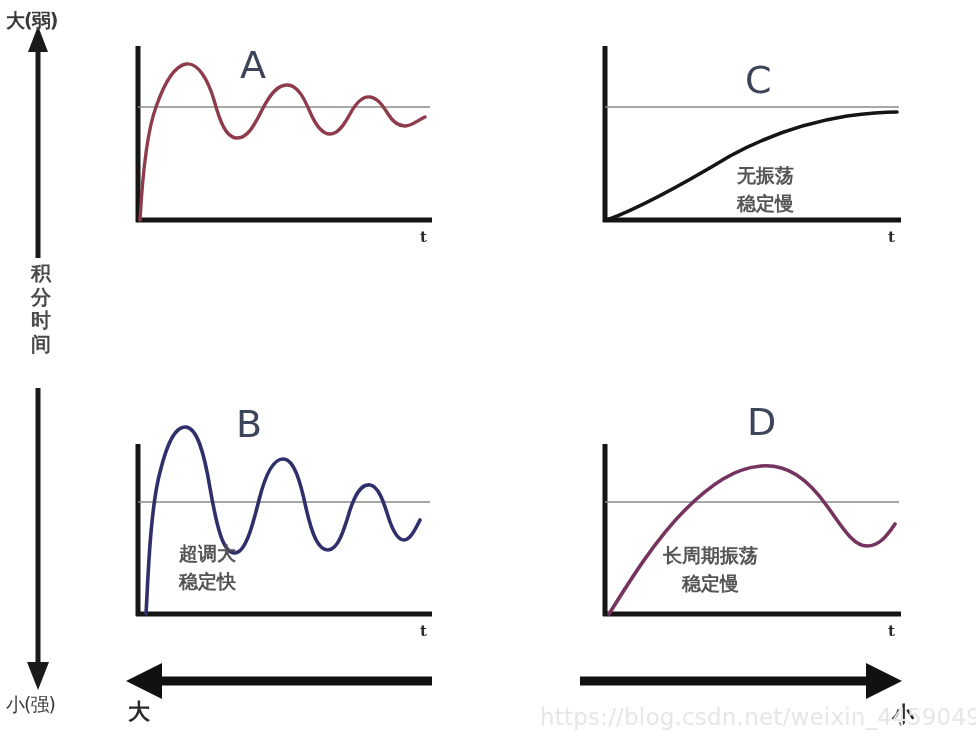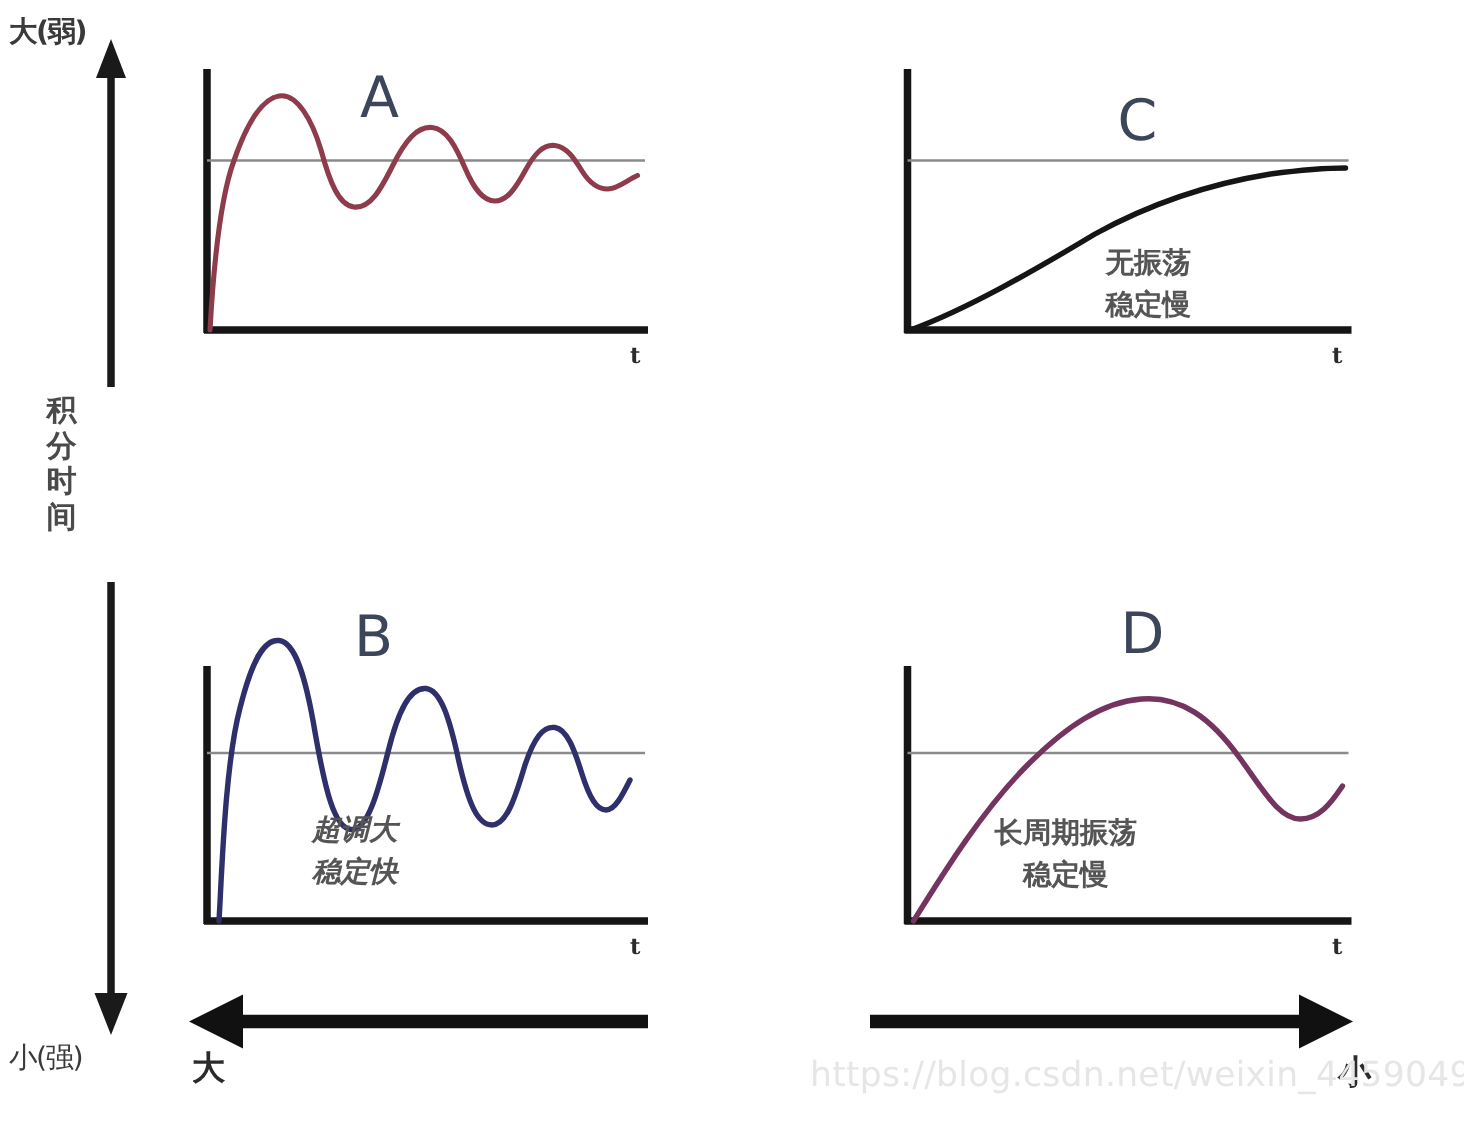--- a/index.html
+++ b/index.html
@@ -18,21 +18,20 @@
     overflow: hidden;
   }
 
   
   .v-axis {
     position: absolute;
     left: 0;
     top: 0;
     width: 110px;
     height: 670px;
-    padding-left: 36px;
   }
   .v-axis-top-label {
     position: absolute;
     left: 6px;
     top: 8px;
     font-size: 19px;
     font-weight: bold;
     color: #3a3a3a;
     letter-spacing: -1px;
     white-space: nowrap;
@@ -215,21 +214,21 @@
 
       <path d="M 28,214 C 30,180 32,110 42,72 C 50,40 58,26 68,27
                C 79,28 86,52 92,88 C 99,128 105,152 116,153
                C 127,154 134,128 141,100 C 148,72 156,58 166,59
                C 176,60 182,80 188,108 C 194,134 200,150 210,150
                C 220,150 226,130 232,110 C 238,92 244,84 252,85
                C 260,86 265,100 270,116 C 275,132 280,140 286,140
                C 292,140 297,130 302,120" fill="none" stroke="#2f2f6b" stroke-width="3.6" stroke-linecap="round" stroke-linejoin="round"></path>
     </svg>
     <div class="panel-letter" style="left:118px; top:2px;">B</div>
-    <div class="panel-note" style="left:90px; top:140px;font-style:italic;">
+    <div class="panel-note" style="left:61px; top:140px;">
       <span>超调大</span>
       <span>稳定快</span>
     </div>
     <div class="axis-t" style="left:302px; top:222px;">t</div>
   </div>
 
   <div class="panel" style="left:585px; top:400px; width:340px; height:250px;">
     <svg width="340" height="250" viewBox="0 0 340 250">
       <line x1="20" y1="44" x2="20" y2="216" stroke="#151515" stroke-width="5"></line>
       <line x1="18" y1="214" x2="316" y2="214" stroke="#151515" stroke-width="5"></line>

